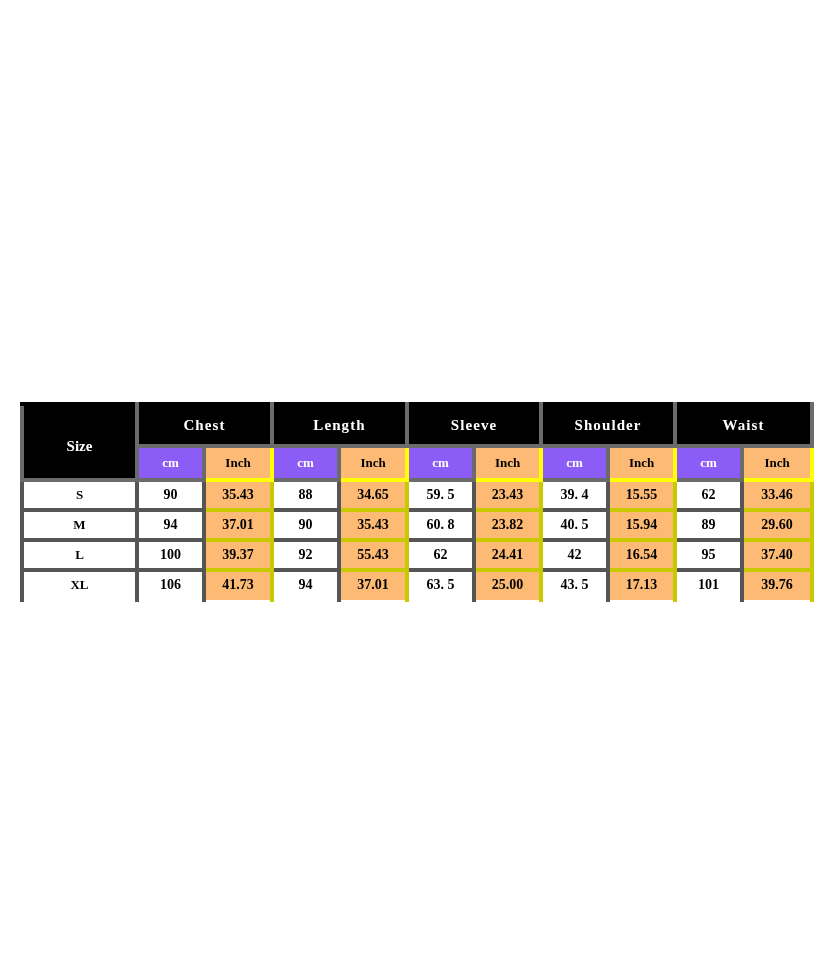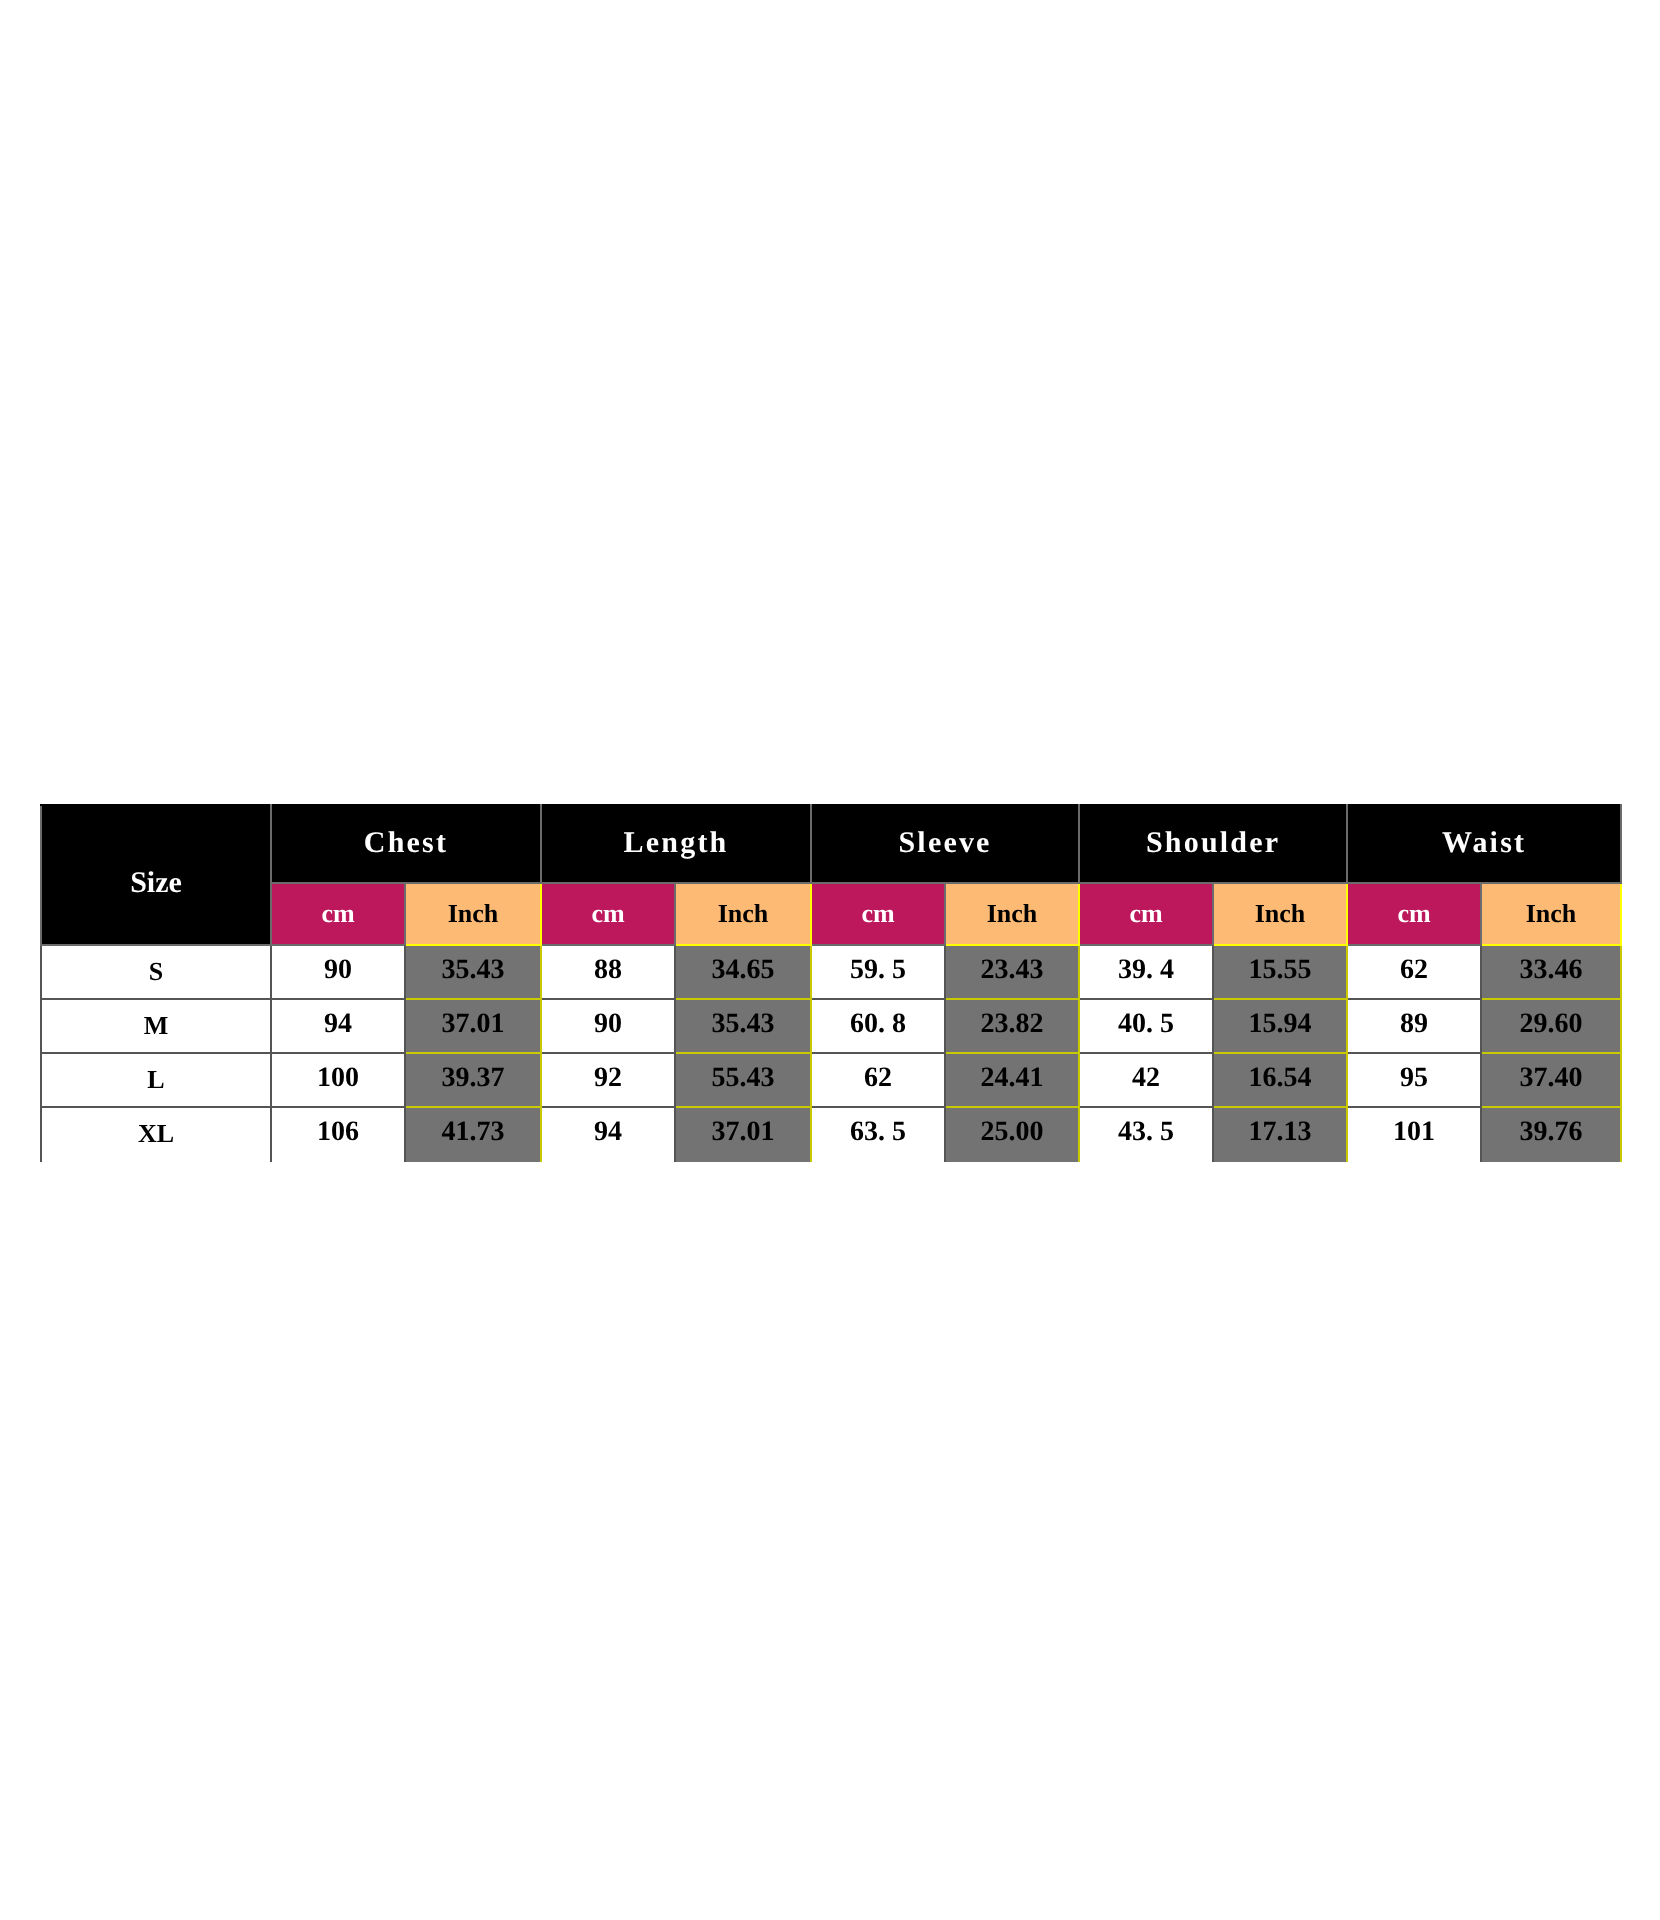--- a/index.html
+++ b/index.html
@@ -28,21 +28,21 @@
     width: 790px;
     background: #ffffff;
   }
 
   table.chart td {
     padding: 0;
     margin: 0;
     text-align: center;
     vertical-align: middle;
     font-family: "Liberation Serif", serif;
-    border: 1px solid #0369a1;
+    border: 4px solid #0369a1;
   }
 
   
   tr.head-groups td {
     background: #000000;
     color: #ffffff;
     height: 38px;
     font-size: 15px;
     font-weight: bold;
     border-color: #6b6b6b;
@@ -66,40 +66,40 @@
   }
 
   
   tr.head-units td {
     height: 30px;
     font-size: 13px;
     font-weight: bold;
     border-color: #6b6b6b;
   }
   tr.head-units td.u-cm {
-    background: #be185d;
+    background: #8b5cf6;
     color: #ffffff;
   }
   tr.head-units td.u-inch {
     background: #fdba74;
     color: #000000;
     border-color: #ffff00;
   }
 
   
   tr.data-row td {
     height: 26px;
     font-size: 14px;
     font-weight: bold;
     background: #ffffff;
     color: #000000;
     border-color: #555555;
   }
   tr.data-row td.v-inch {
-    background: #737373;
+    background: #fdba74;
     border-color: #c9c900;
   }
   tr.data-row td.v-size {
     font-size: 13px;
   }
 
   
   tr.data-row.last td {
     border-bottom-color: transparent;
   }

